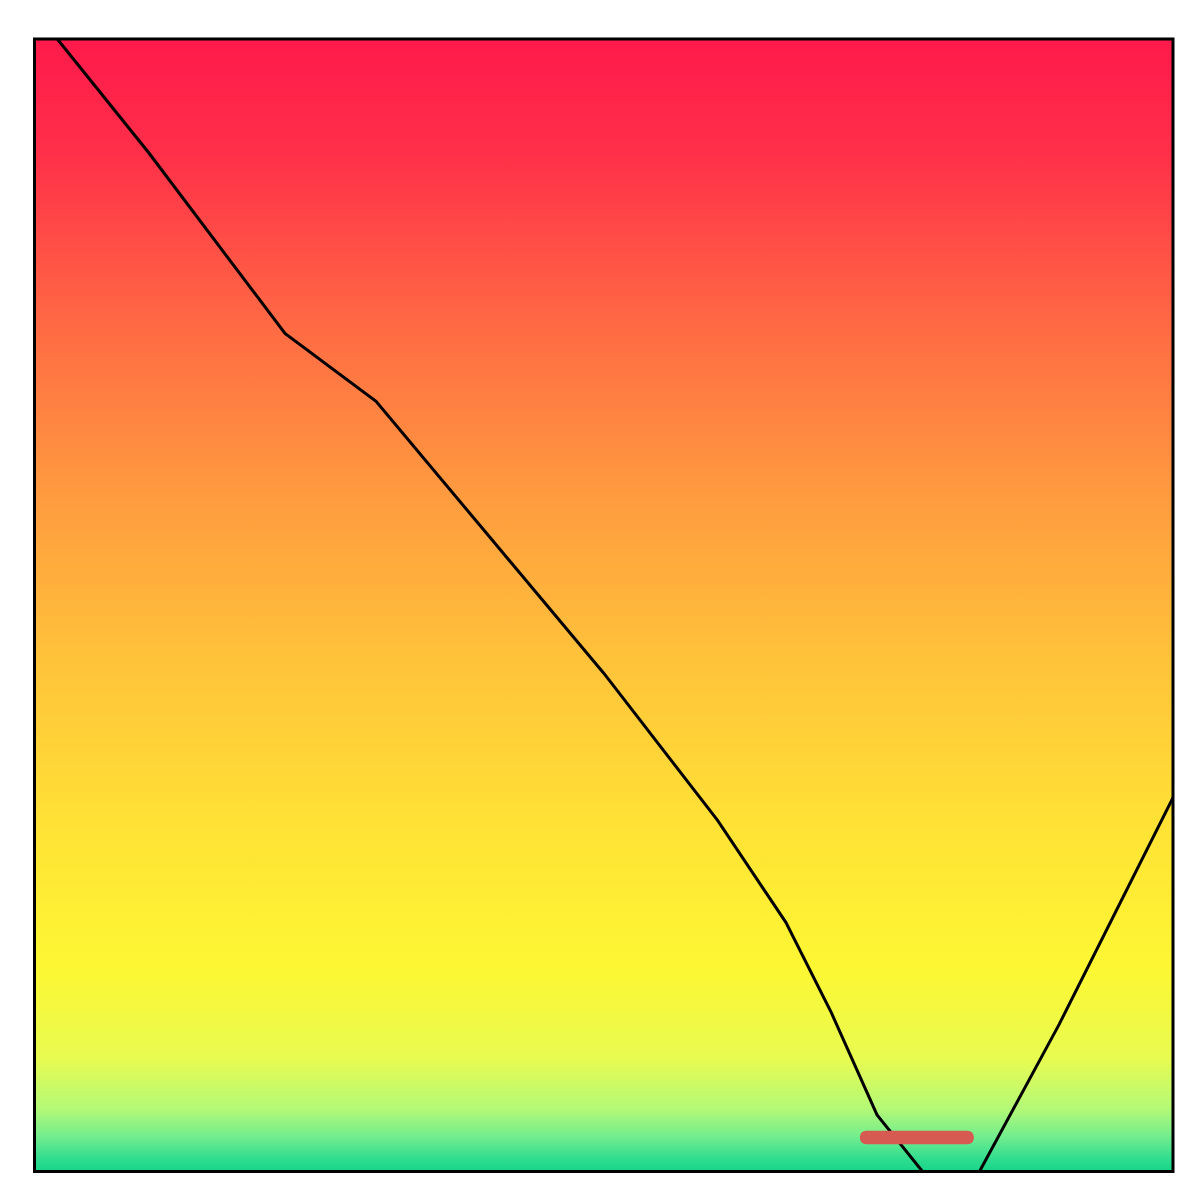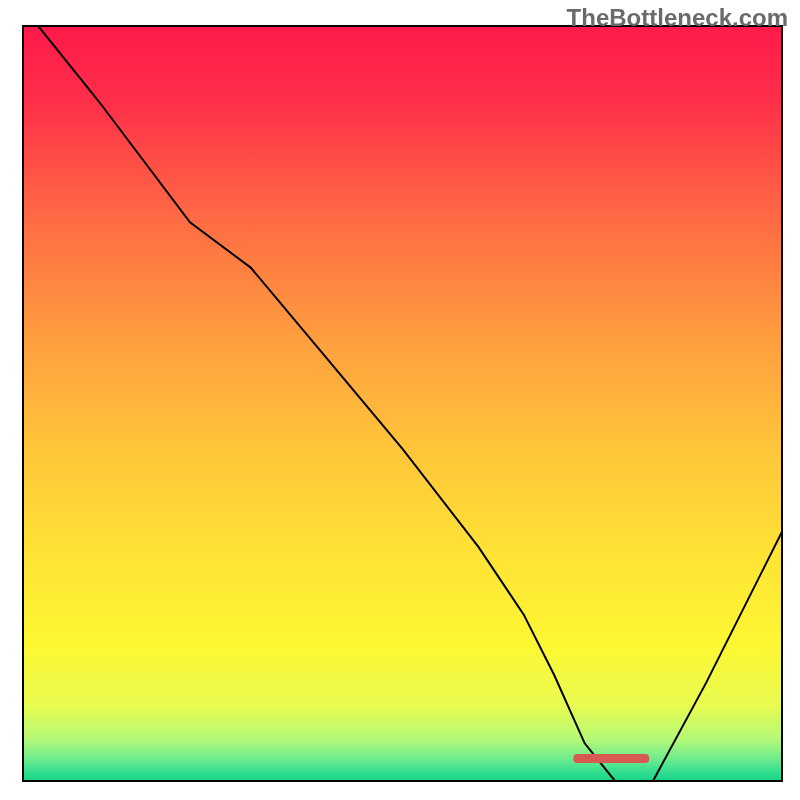--- a/index.html
+++ b/index.html
@@ -26,21 +26,20 @@
     font-family: Arial, sans-serif;
   }
   svg {
     display: block;
   }
 </style>
 </head>
 <body>
 <div class="container">
 
-  <div class="watermark">TheBottleneck.com</div>
 
   <svg id="chart-svg" width="800" height="800" viewBox="0 0 800 800">
     <defs>
       <linearGradient id="bg-grad" x1="0" y1="0" x2="0" y2="1">
 
       <stop offset="0.00%" stop-color="#ff1a4b"></stop>
           <stop offset="10.00%" stop-color="#ff2f49"></stop>
           <stop offset="25.00%" stop-color="#ff6944"></stop>
           <stop offset="40.00%" stop-color="#ff9a3f"></stop>
           <stop offset="55.00%" stop-color="#ffc33a"></stop>

